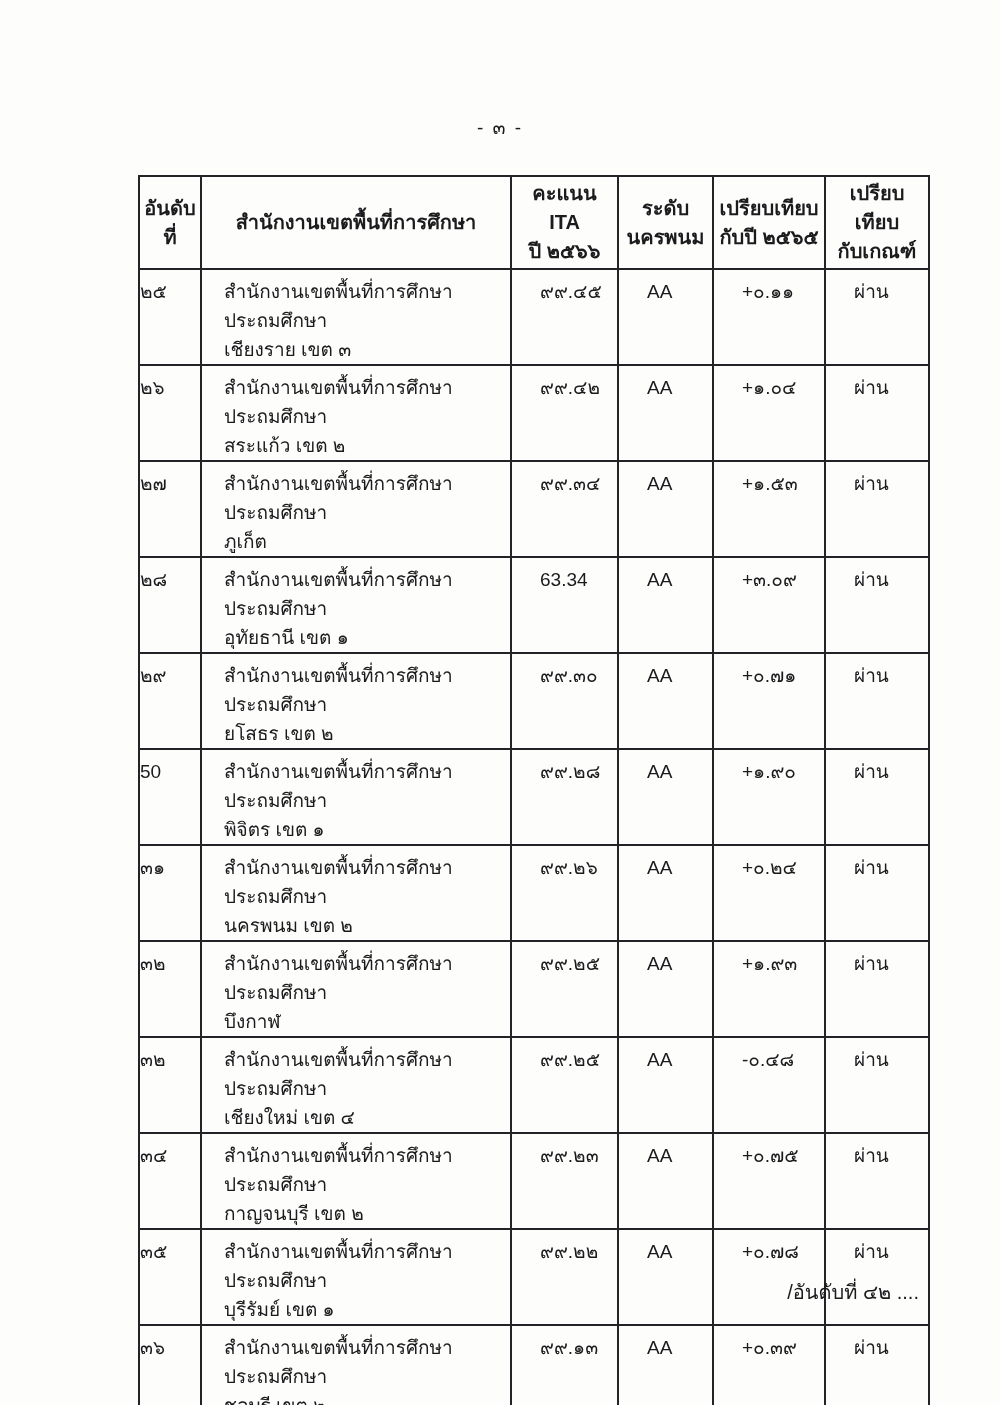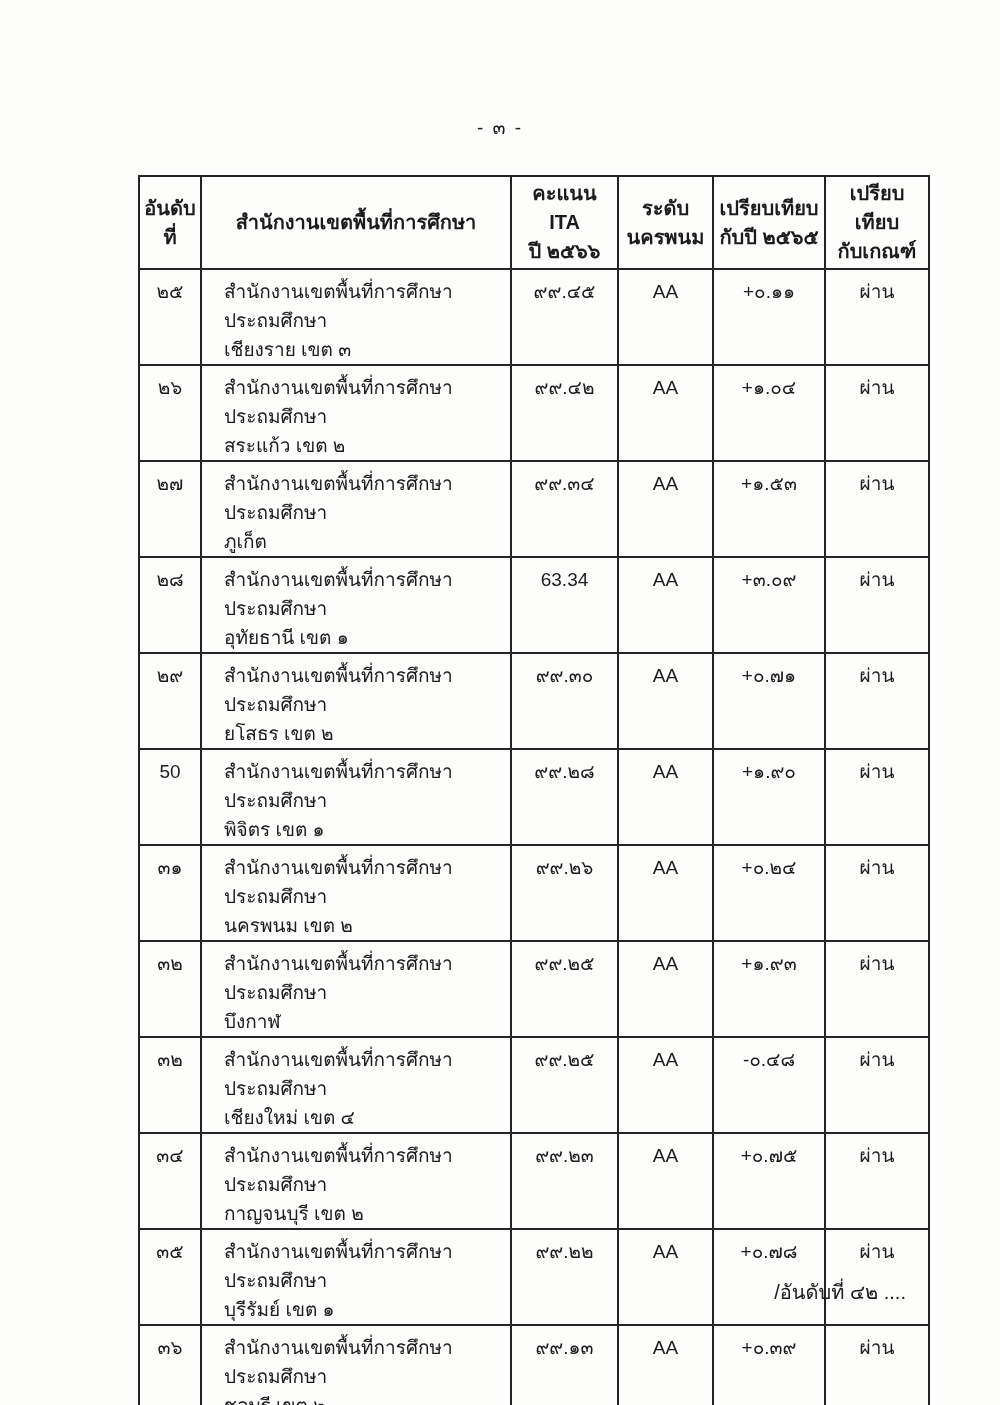--- a/index.html
+++ b/index.html
@@ -43,27 +43,27 @@
     line-height: 1.45;
     padding: 2px 3px;
   }
   table.ranking td {
     height: 59px;
     font-size: 19px;
     vertical-align: top;
     padding-top: 7px;
     line-height: 29px;
   }
-  td.col-rank { text-align: center; margin-left: 46px; }
+  td.col-rank { text-align: left; margin-left: 46px; }
   td.col-office { text-align: left; padding-left: 22px; padding-right: 4px; }
-  td.col-center { text-align: center; }
+  td.col-center { text-align: left; padding-left: 28px; }
   .continuation-note {
     position: absolute;
     top: 1276px;
-    left: 1px;
+    left: 14px;
     width: 905px;
     text-align: right;
     font-size: 20px;
   }
 </style>
 </head>
 <body>
 
 <div class="page">
 

